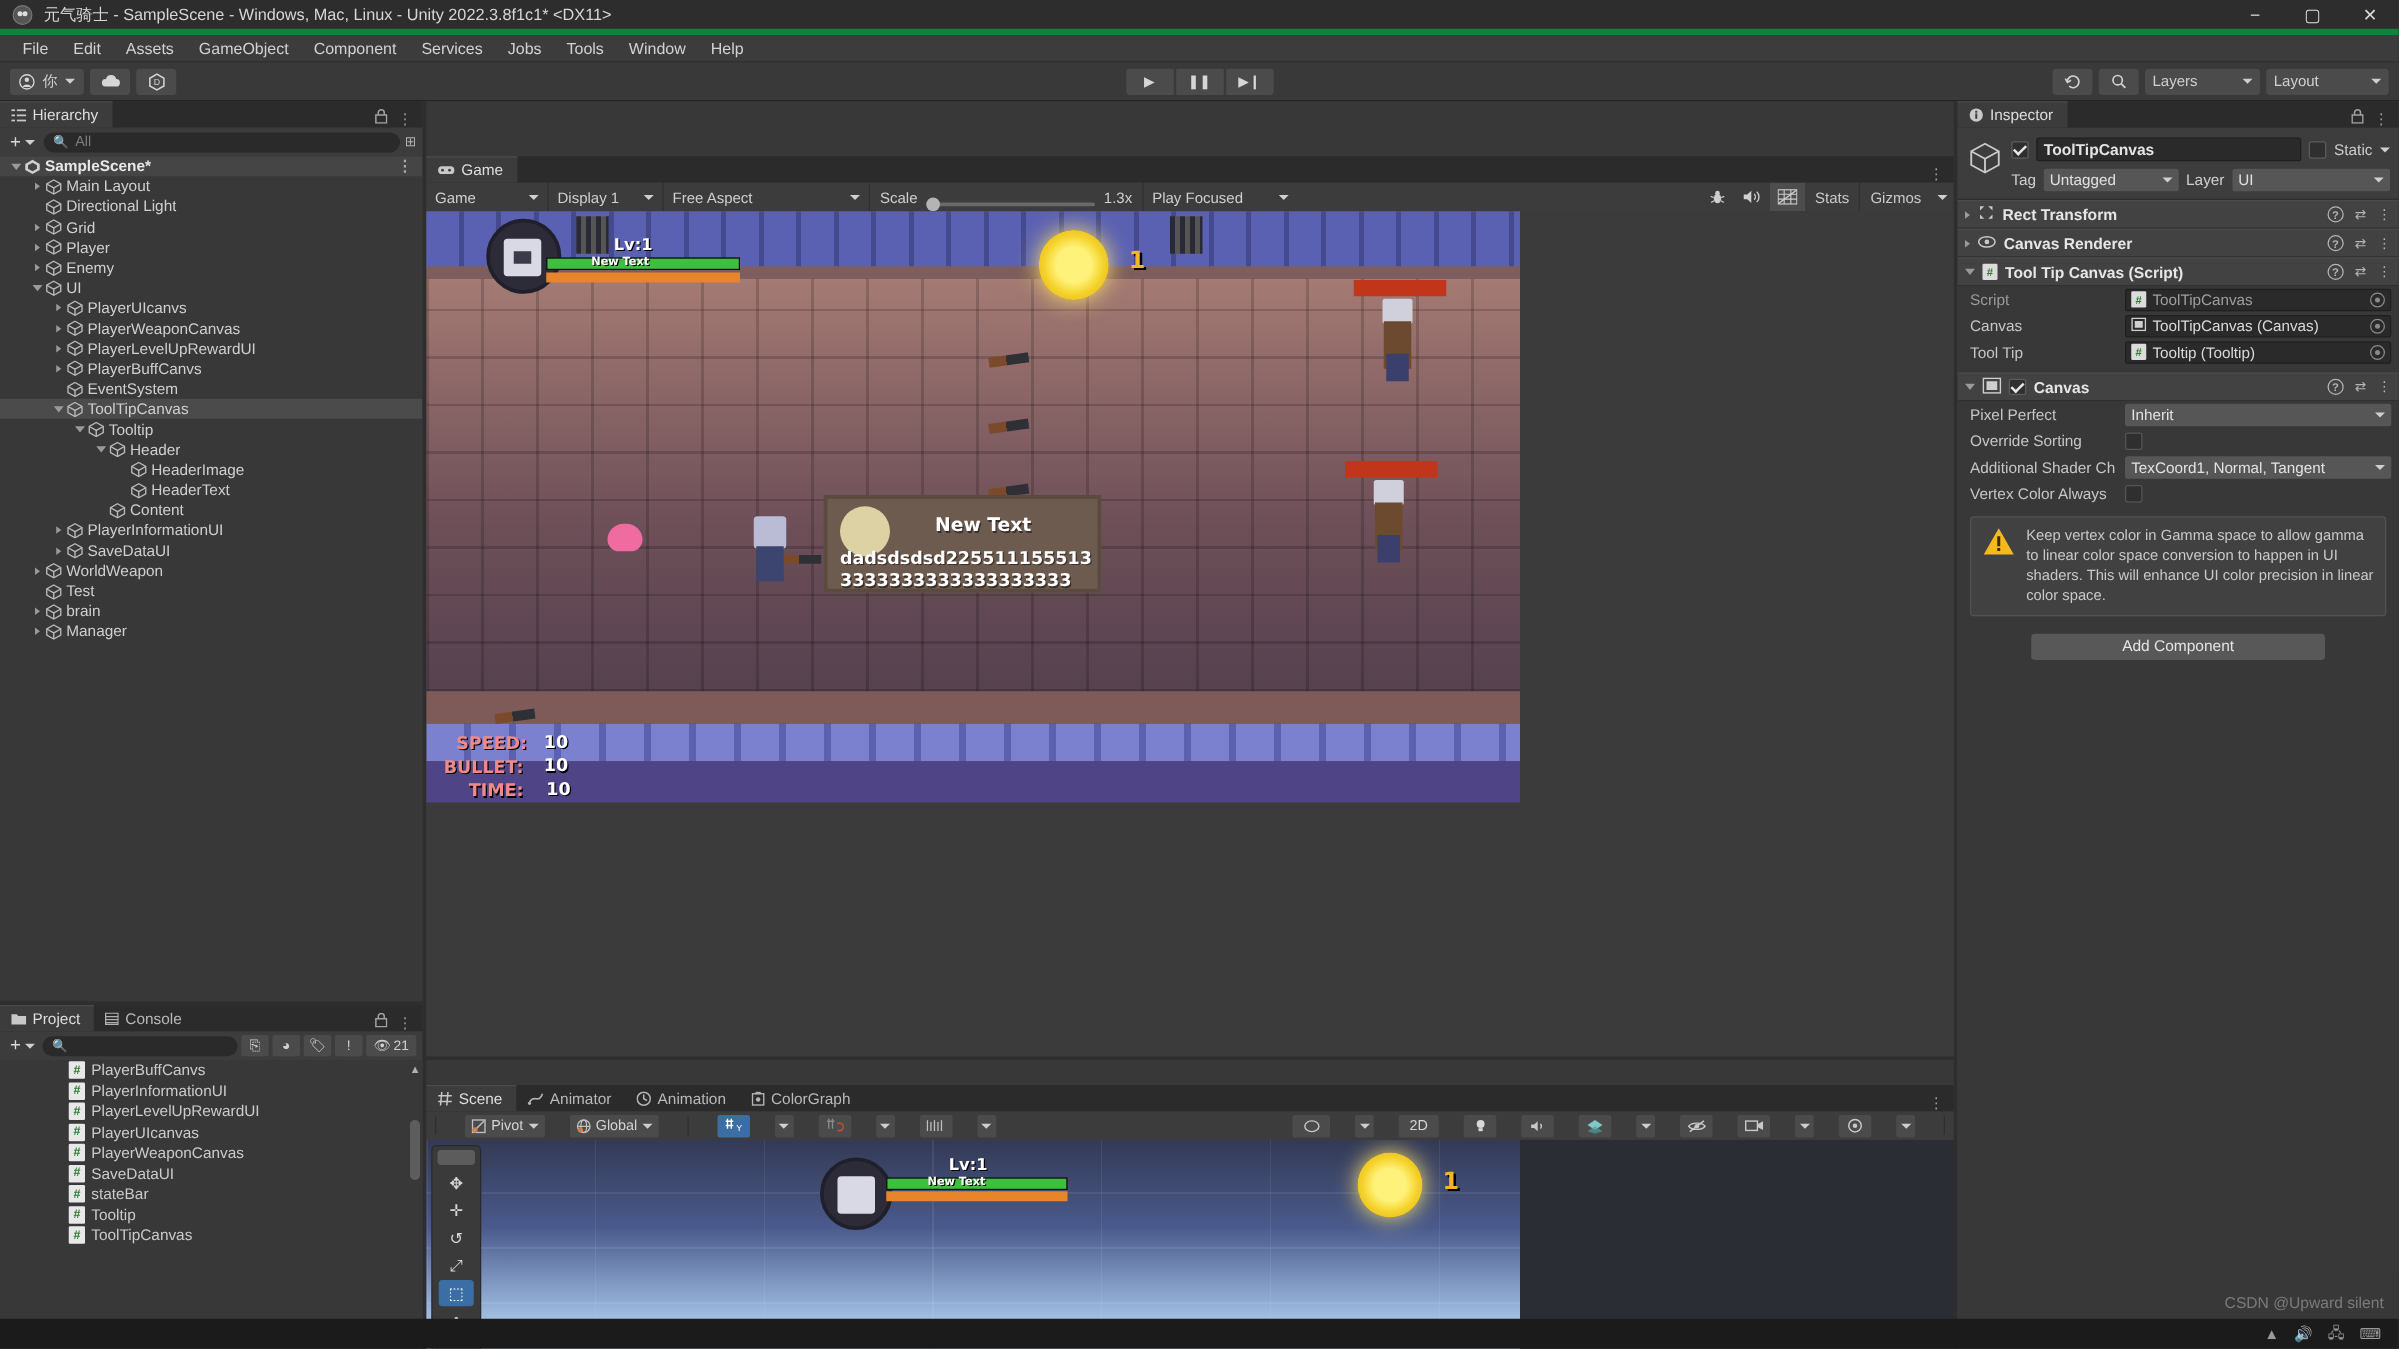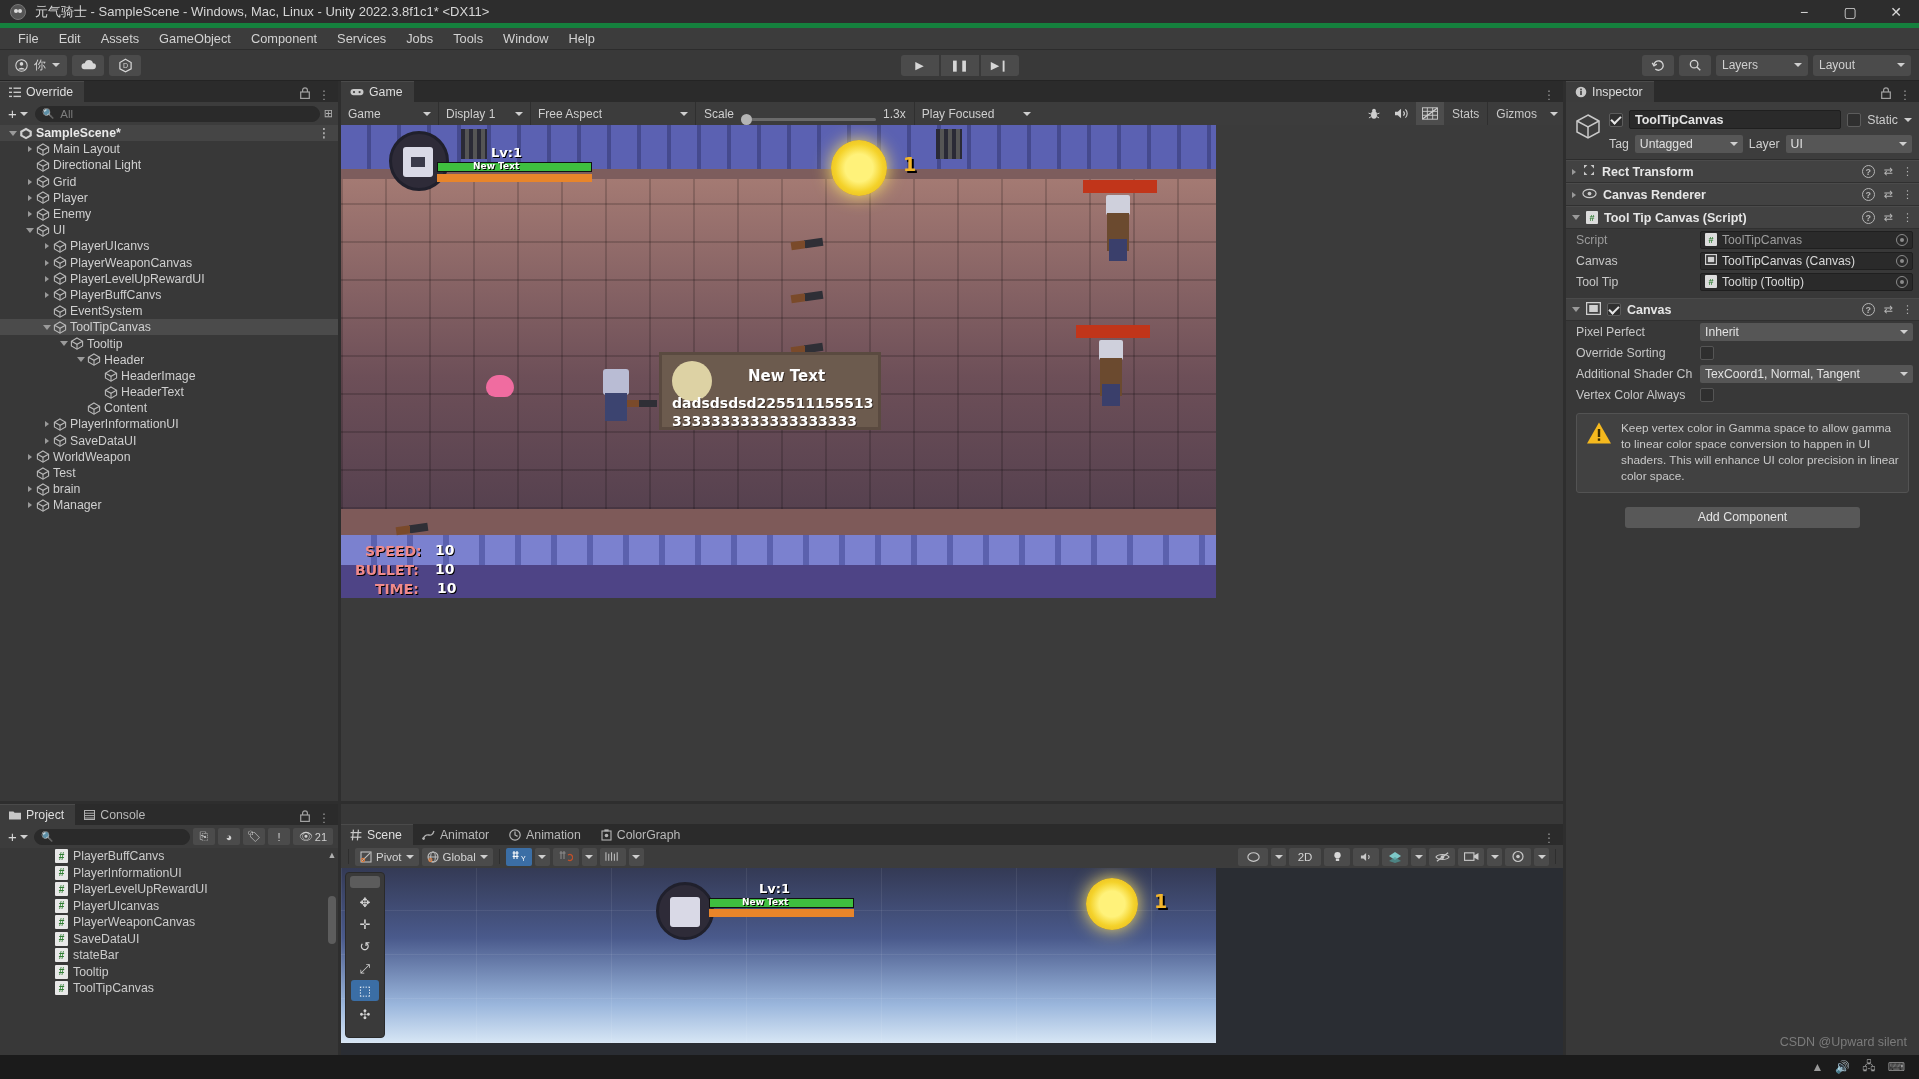--- a/index.html
+++ b/index.html
@@ -91,21 +91,21 @@
       background:#b4b4b4;}
   .gt-right { margin-left:auto; display:flex; align-items:center; height:23px;}
   .gt-ic { width:28px; height:23px; display:flex; align-items:center; justify-content:center;
       color:#c9c9c9;}
   .gt-ic.on{background:#4d4d4d;}
   .game-canvas { flex:1 1 auto; position:relative; overflow:hidden; background:#3b3b3b;}
   .game-render { position:absolute; left:0; top:0; width:875px; height:473px; overflow:hidden;}
 
   
   .scene-toolbar { height:23px; background:#3c3c3c; display:flex; align-items:center;
-      flex:0 0 23px; padding:0 4px; gap:3px; font-size:11.5px;justify-content:center;}
+      flex:0 0 23px; padding:0 4px; gap:20px; font-size:11.5px;justify-content:center;}
   .st-btn { height:18px; background:#4b4b4b; border-radius:2px; display:flex; align-items:center;
       padding:0 5px; gap:4px; color:#d3d3d3;}
   .st-icbtn{ width:26px; height:18px; background:#4b4b4b; border-radius:2px; display:flex;
       align-items:center; justify-content:center; color:#d3d3d3;}
   .st-icbtn.blue{background:#3b6ea5;}
   .st-sep{width:1px;height:15px;background:#2e2e2e;margin:0 3px;}
   .scene-canvas { flex:1 1 auto; position:relative; overflow:hidden; background:#2a2d33;}
 
   
   .p-toolbar { height:23px; background:#3c3c3c; display:flex; align-items:center; gap:3px;
@@ -265,21 +265,21 @@
         <div class="tabrow">
           <div class="tab active">
             <svg width="12" height="11" viewBox="0 0 12 11">
                 <rect x="0" y="0.5" width="3" height="1.4" fill="#c8c8c8"></rect>
                 <rect x="4.5" y="0.5" width="7.5" height="1.4" fill="#c8c8c8"></rect>
                 <rect x="0" y="4.6" width="3" height="1.4" fill="#c8c8c8"></rect>
                 <rect x="4.5" y="4.6" width="7.5" height="1.4" fill="#c8c8c8"></rect>
                 <rect x="0" y="8.7" width="3" height="1.4" fill="#c8c8c8"></rect>
                 <rect x="4.5" y="8.7" width="7.5" height="1.4" fill="#c8c8c8"></rect>
               </svg>
-            <span>Override</span>
+            <span>Hierarchy</span>
           </div>
           <div class="right-ic">
             <span>
               <svg width="10" height="12" viewBox="0 0 10 12">
                   <rect x="0.7" y="5" width="8.6" height="6.4" fill="none" stroke="#a2a2a2" stroke-width="1.2"></rect>
                   <path d="M2.6 5V3.2a2.4 2.4 0 0 1 4.8 0V5" fill="none" stroke="#a2a2a2" stroke-width="1.2"></path>
                 </svg>
             </span>
             <span>⋮</span>
           </div>
@@ -687,21 +687,21 @@
               <span>ToolTipCanvas</span>
             </div>
           </div>
       </div>
     </div>
 
     <div class="splitter-v"></div>
 
     <div class="col-mid">
 
-      <div class="panel" style="height:720px;flex:0 0 720px;">
+      <div class="panel" style="height:720px;flex:0 0 720px;margin-top:44px;">
         <div class="tabrow">
           <div class="tab active">
             <svg width="14" height="10" viewBox="0 0 14 10">
                 <rect x="0.5" y="2" width="13" height="6.2" rx="3.1" fill="#c8c8c8"></rect>
                 <circle cx="4" cy="5.1" r="1.1" fill="#3c3c3c"></circle>
                 <circle cx="9.6" cy="5.1" r="1.1" fill="#3c3c3c"></circle>
               </svg>
             <span>Game</span>
           </div>
           <div class="right-ic">

